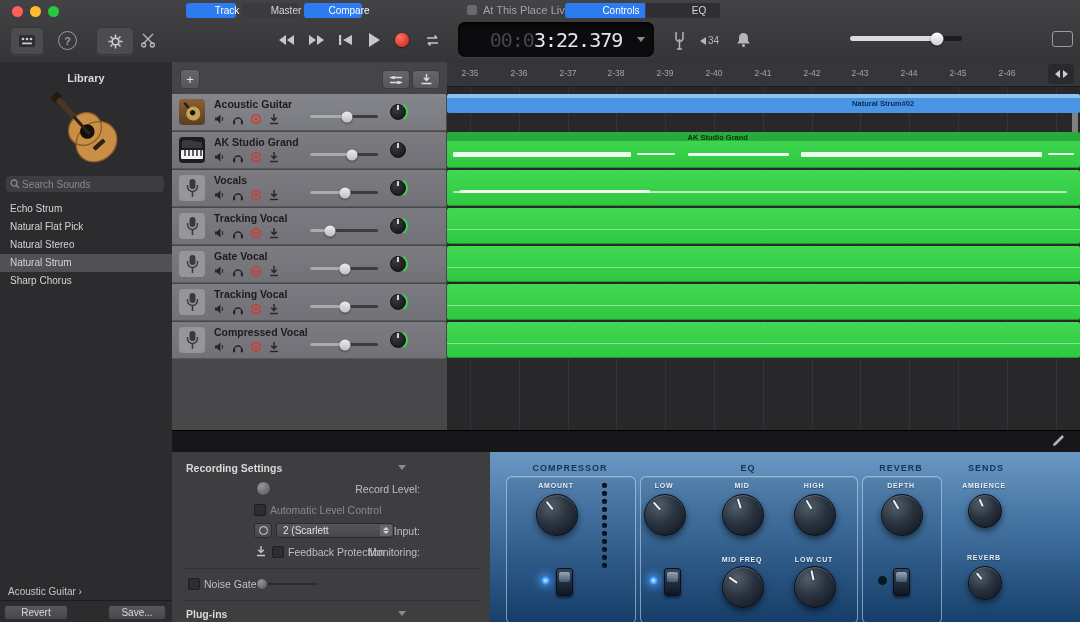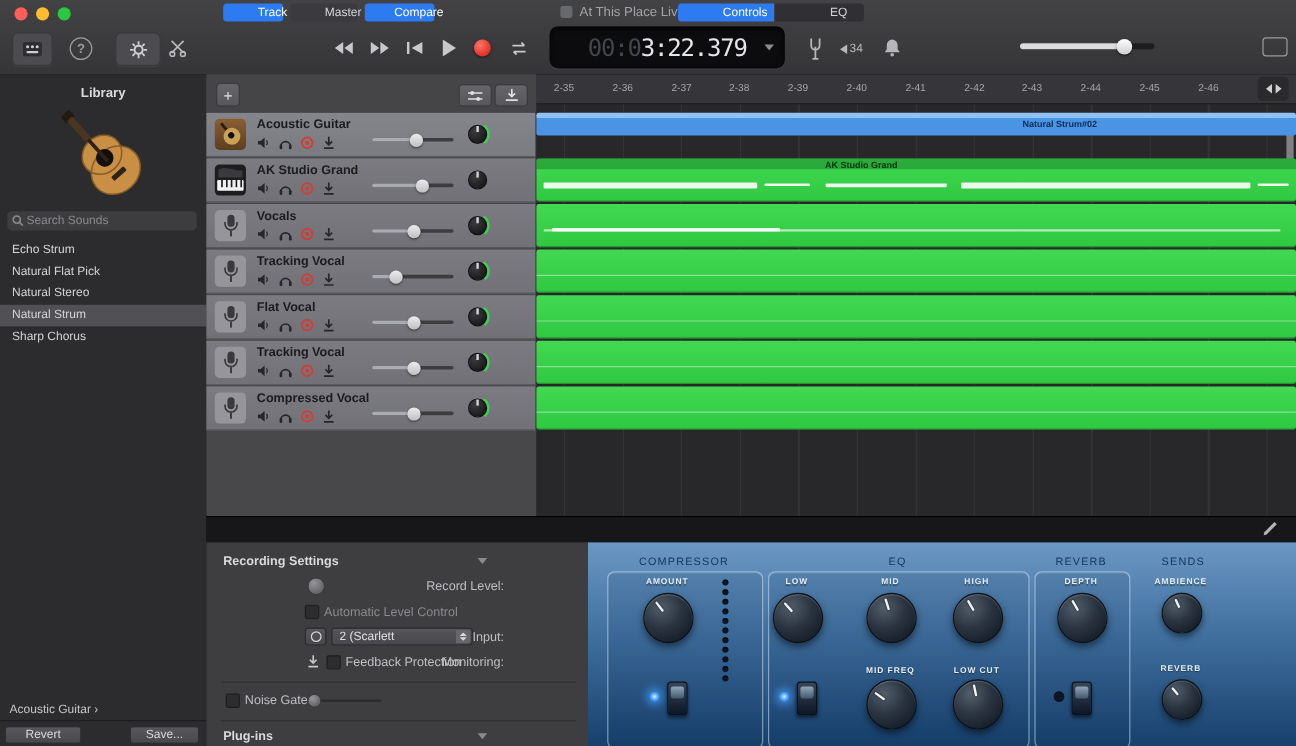--- a/index.html
+++ b/index.html
@@ -130,21 +130,21 @@
   .rec-div{position:absolute;left:184px;width:296px;height:1px;background:#313134;}
   .mini-knob{position:absolute;width:13px;height:13px;border-radius:50%;
              background:radial-gradient(circle at 35% 30%,#97979b,#636367 75%);border:1px solid #3a3a3d;}
   .hline{position:absolute;height:2px;background:#2b2b2e;border-radius:1px;}
 
   
   #smart{position:absolute;left:490px;top:452px;width:590px;height:170px;
          background:linear-gradient(180deg,#6b97c3 0%,#41709f 45%,#17406c 100%);}
   .sc-box{position:absolute;border:1px solid rgba(205,228,250,.55);border-radius:6px;
           background:rgba(10,40,80,.10);box-shadow:inset 0 1px 0 rgba(255,255,255,.15);}
-  .sc-head{position:absolute;top:11px;text-align:center;font-size:9px;font-weight:normal;
+  .sc-head{position:absolute;top:11px;text-align:center;font-size:9px;font-weight:bold;
            letter-spacing:1px;color:#10355c;}
   .sc-lab{position:absolute;width:80px;text-align:center;font-size:7px;font-weight:bold;
           letter-spacing:.8px;color:#e6eef7;text-shadow:0 1px 1px rgba(0,0,0,.4);}
   .knob{position:absolute;width:40px;height:40px;border-radius:50%;
         background:radial-gradient(circle at 34% 28%,#525e6b 0%,#2a3440 45%,#0c131b 100%);
         border:1px solid #0a1119;box-shadow:0 3px 6px rgba(0,0,0,.5),inset 0 1px 1px rgba(255,255,255,.18);}
   .knob.sm{width:32px;height:32px;}
   .ptr{position:absolute;inset:0;border-radius:50%;}
   .pb{position:absolute;left:50%;top:3px;width:2.5px;height:10px;margin-left:-1.25px;background:#eef3f9;
       border-radius:1px;box-shadow:0 0 2px rgba(0,0,0,.7);}
@@ -472,21 +472,21 @@
         <div class="pan-tick"></div>
       </div>
   </div>
 
   <div class="trk-row" style="top:246px">
     <div class="trk-tile" style="background:#96969a">
       <svg width="26" height="26" viewBox="0 0 26 26">
           <use href="#i-mic26"></use>
         </svg>
     </div>
-    <div class="trk-name">Flat Vocal</div>
+    <div class="trk-name">Gate Vocal</div>
     <div class="trk-ctrls">
       <svg width="12" height="12" viewBox="0 0 12 12">
           <use href="#i-spk"></use>
         </svg>
       <svg width="12" height="12" viewBox="0 0 12 12">
           <use href="#i-hp"></use>
         </svg>
       <svg width="12" height="12" viewBox="0 0 12 12">
           <use href="#i-rec"></use>
         </svg>

